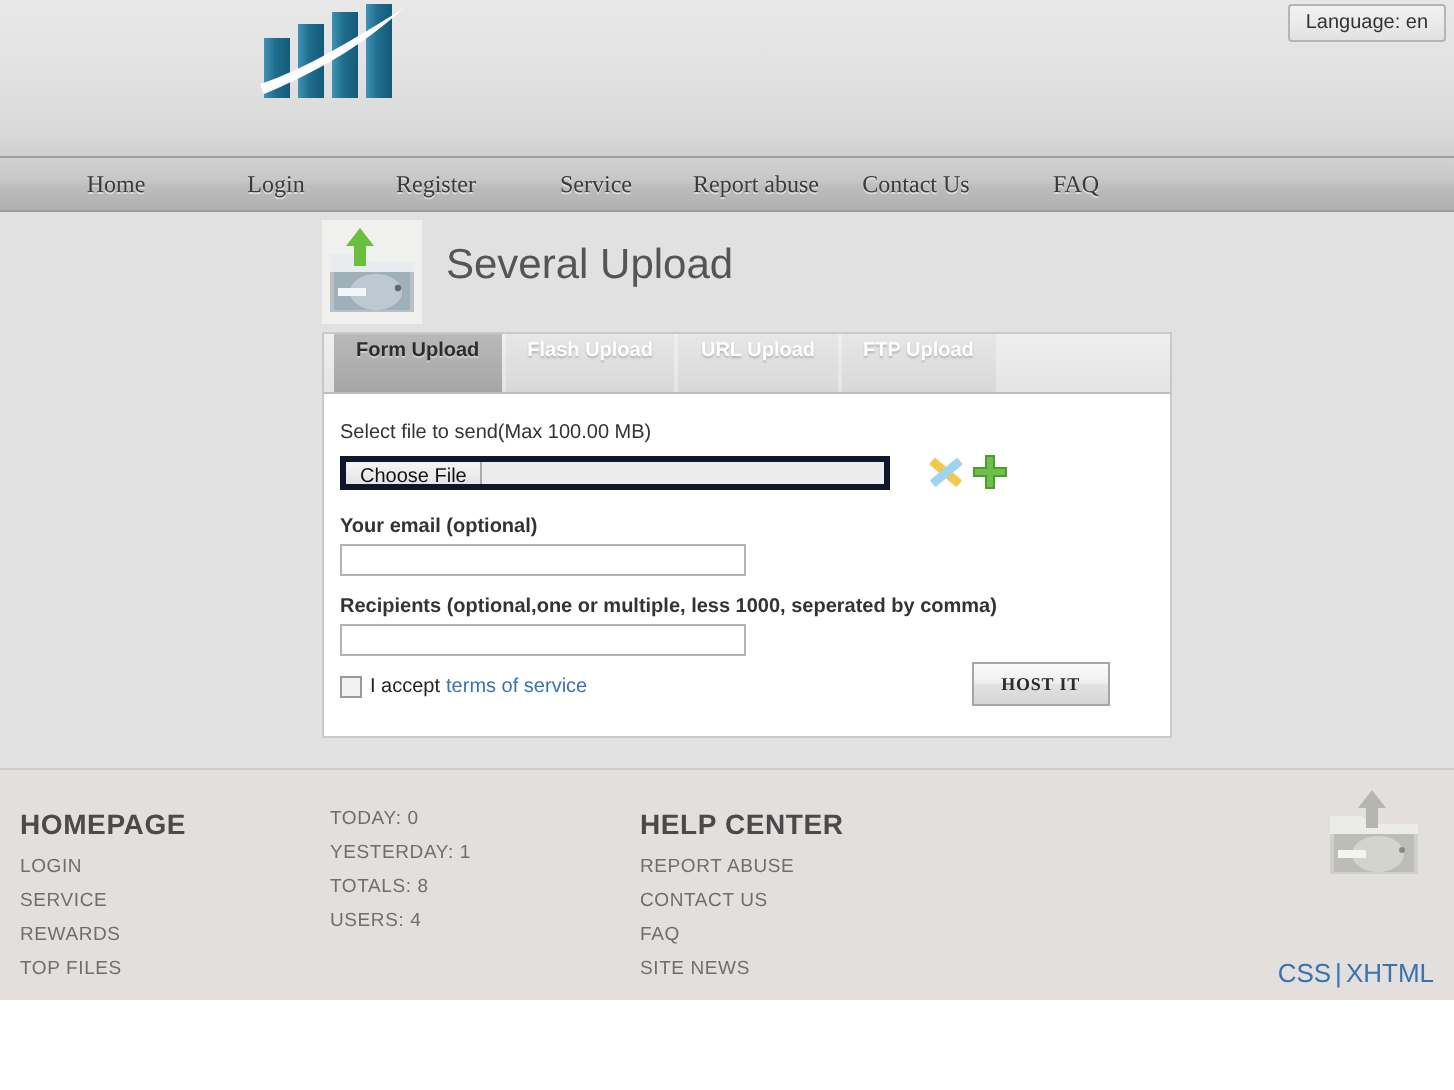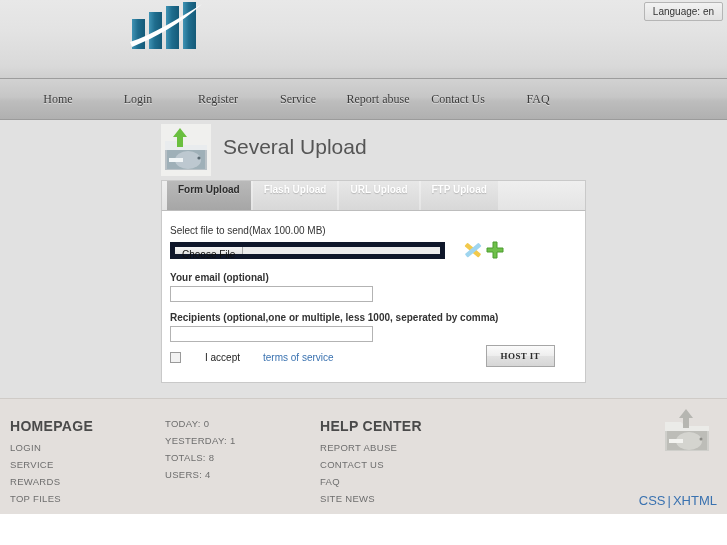--- a/index.html
+++ b/index.html
@@ -69,21 +69,21 @@
   }
   .logo-com {
     color: #9a9a9a;
     font-size: 17px;
     font-style: italic;
     font-family: "Liberation Serif", serif;
   }
 
   
   .nav {
-    height: 42px;
+    height: 28px;
     background: linear-gradient(to bottom, #d2d2d2 0%, #c6c6c6 45%, #bdbdbd 55%, #b0b0b0 100%);
     border-top: 1px solid #9d9d9d;
     border-bottom: 1px solid #9b9b9b;
     position: relative;
     box-sizing: border-box;
   }
   .nav-inner {
     display: flex;
     height: 100%;
     align-items: center;
@@ -187,21 +187,21 @@
 
   .file-row {
     display: flex;
     align-items: center;
     margin-bottom: 11px;
   }
   .file-input {
     display: flex;
     width: 275px;
     height: 17px;
-    border: 5px solid #0f172a;
+    border: 3px solid #0f172a;
     background: #fff;
     box-sizing: border-box;
   }
   .choose-btn {
     background: linear-gradient(to bottom, #f6f6f6, #e3e3e3);
     border-right: 1px solid #a9a9a9;
     font-size: 10px;
     line-height: 15px;
     padding: 0 7px;
     color: #101010;
@@ -228,21 +228,20 @@
     margin-bottom: 10px;
     display: block;
     font-size: 10px;
     padding: 0 3px;
     font-family: "Liberation Sans", sans-serif;
   }
   .accept-row {
     display: flex;
     align-items: center;
     margin-top: 1px;
-    gap: 20px;
   }
   .cbox {
     width: 11px;
     height: 11px;
     border: 1px solid #9a9a9a;
     background: #f2f2f2;
     margin-right: 4px;
     cursor: pointer;
     box-sizing: border-box;
   }

